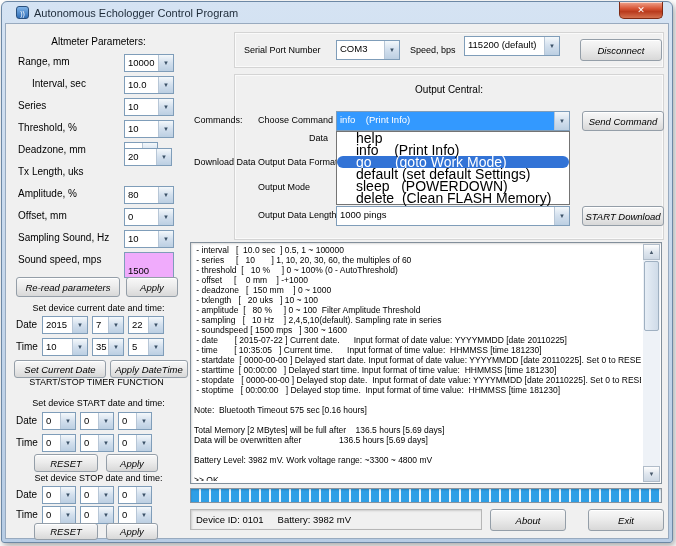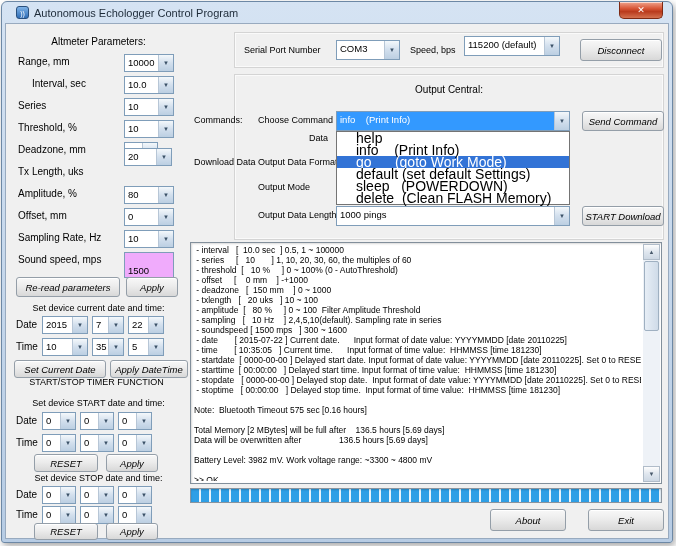--- a/index.html
+++ b/index.html
@@ -33,21 +33,21 @@
   .tbox  { position:absolute; height:18px; border:1px solid #7f9db9; background:#f0abfc; font-size:9.5px; padding:12px 3px; }
 
   .btn { position:absolute; display:flex; align-items:center; justify-content:center; font-size:9.5px; color:#000;
          background:linear-gradient(#f8f8f8,#ececec 45%,#d8d8d8); border:1px solid #949ea8; border-radius:3px;
          box-shadow:inset 0 1px 0 #fff; white-space:nowrap;font-style:italic; }
 
   .gbox { position:absolute; border:1px solid #d4d4d4; box-shadow:inset 0 0 0 1px #fafafa; }
 
   .dd { position:absolute; background:#fff; border:1px solid #747474; z-index:20; }
   .dd-item { height:12px; line-height:12px; font-size:14px; padding-left:19px; white-space:pre; }
-  .dd-item.hl { background:#3273d6; color:#fff; }
+  .dd-item.hl { background:#3273d6; color:#fff;border-radius:6px; }
 
   .console { position:absolute; left:184px; top:218px; width:472px; height:242px; background:#fff;
              border:1px solid #828f9b; box-shadow:inset 1px 1px 2px rgba(0,0,0,.15); }
   .console pre { position:absolute; left:3px; top:2px; right:20px; bottom:2px; overflow:hidden;
                  font-family:"Liberation Sans",sans-serif; font-size:8.5px; line-height:10px; white-space:pre; }
   .vscroll { position:absolute; right:1px; top:1px; bottom:1px; width:17px; background:#eef2f7; }
   .sbtn { position:absolute; left:0; width:17px; height:16px; background:linear-gradient(#fdfdfd,#dfe6ee 50%,#cdd8e4);
           border:1px solid #b0bcc9; color:#48596b; font-size:6px; text-align:center; line-height:15px; }
   .sthumb { position:absolute; left:1px; top:17px; width:15px; height:70px;
             background:linear-gradient(90deg,#e7eef6,#cfdbe8); border:1px solid #9fb0c1; border-radius:2px; }
@@ -115,21 +115,21 @@
         <span class="ctxt">80</span>
         <span class="carrow">▼</span>
       </div>
 
     <div class="lbl" style="left:12px;top:186px">Offset, mm</div>
     <div class="combo" style="left:118px;top:184px;width:50px">
         <span class="ctxt">0</span>
         <span class="carrow">▼</span>
       </div>
 
-    <div class="lbl" style="left:12px;top:208px">Sampling Rate, Hz</div>
+    <div class="lbl" style="left:12px;top:208px">Sampling Sound, Hz</div>
     <div class="combo" style="left:118px;top:206px;width:50px">
         <span class="ctxt">10</span>
         <span class="carrow">▼</span>
       </div>
 
     <div class="lbl" style="left:12px;top:230px">Sound speed, mps</div>
     <div class="tbox" style="left:118px;top:228px;width:50px">1500</div>
 
     <div class="btn" style="left:10px;top:253px;width:104px;height:20px">Re-read parameters</div>
     <div class="btn" style="left:120px;top:253px;width:52px;height:20px">Apply</div>
@@ -298,17 +298,21 @@
 &gt;&gt; OK</pre>
       <div class="vscroll">
         <div class="sbtn" style="top:0">▲</div>
         <div class="sthumb"></div>
         <div class="sbtn" style="bottom:0">▼</div>
       </div>
     </div>
 
     <div class="progress"></div>
 
+    <div class="sunken">
+      <span>Device ID: 0101</span>
+      <span>Battery: 3982 mV</span>
+    </div>
     <div class="btn" style="left:484px;top:485px;width:76px;height:22px">About</div>
     <div class="btn" style="left:582px;top:485px;width:76px;height:22px">Exit</div>
 
   </div>
 </div>
 
 </body></html>

